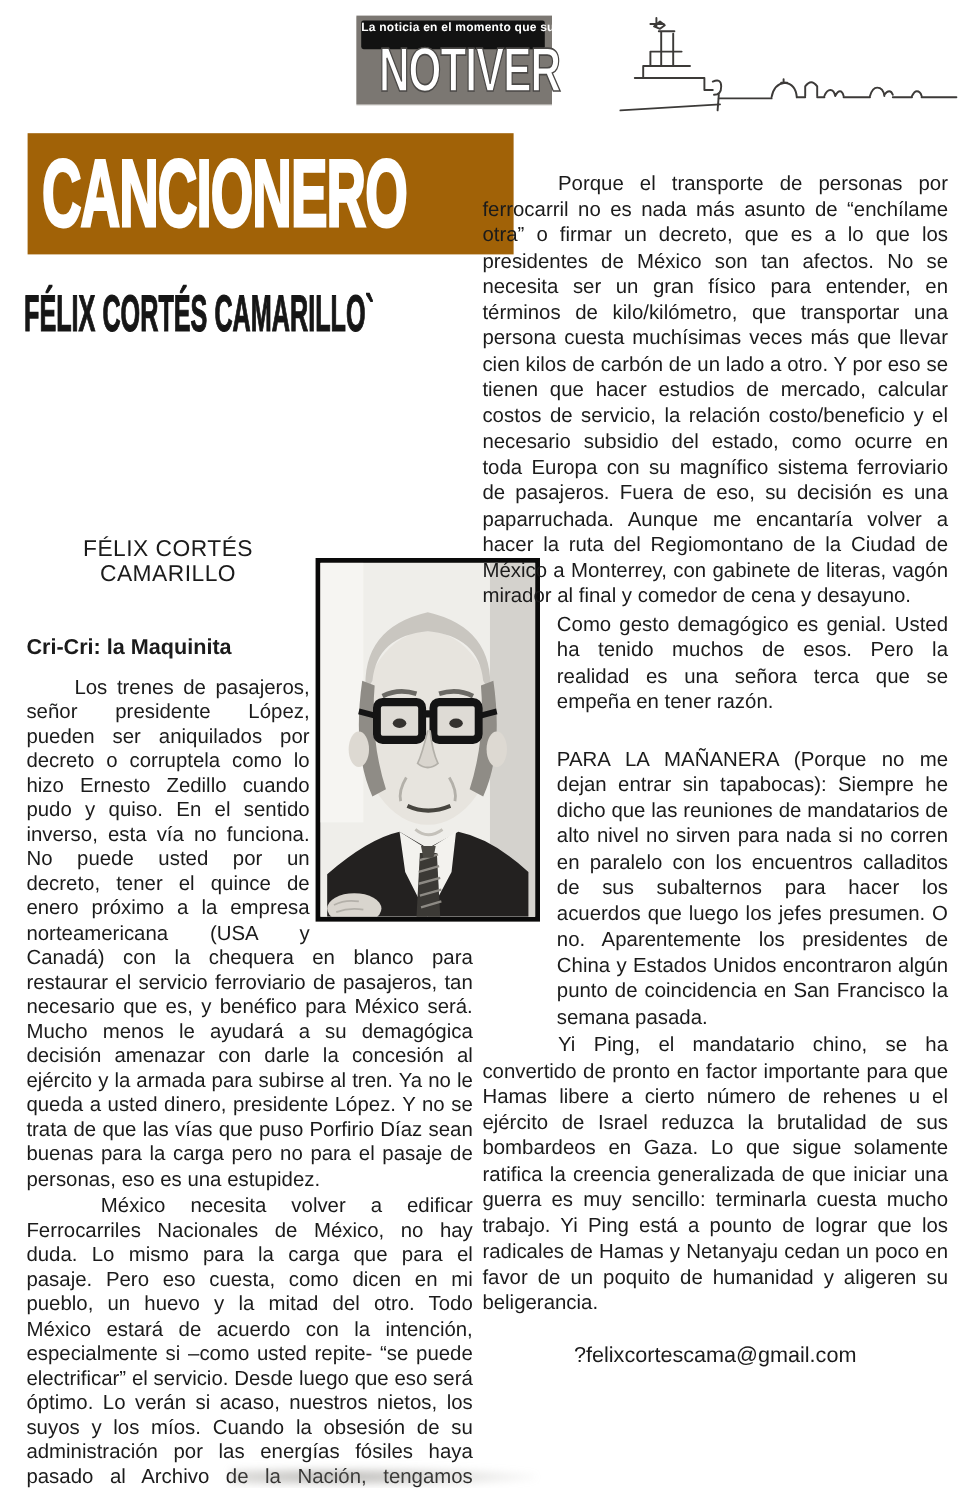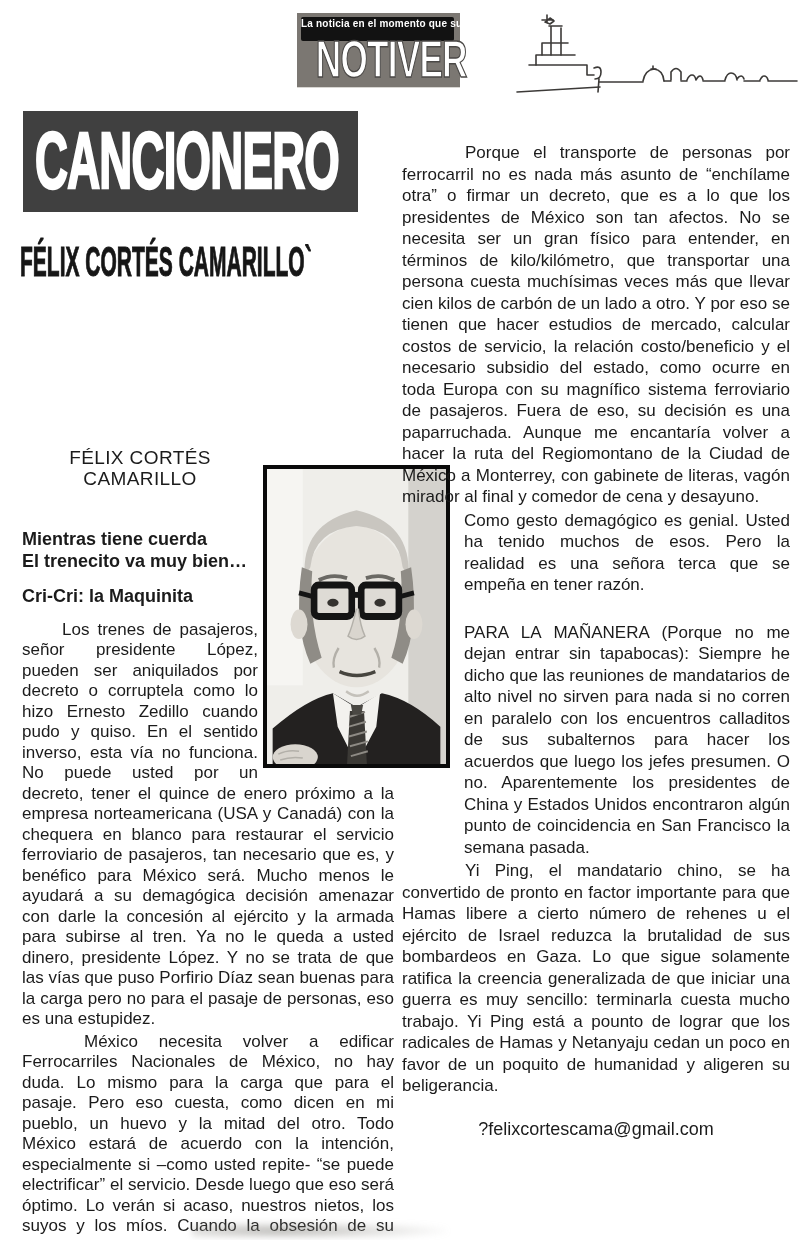--- a/index.html
+++ b/index.html
@@ -15,21 +15,21 @@
   #logo-word{position:absolute;left:0;top:18px;width:163px;text-align:left;}
   #logo-word span{display:inline-block;font-size:44px;font-weight:900;line-height:48px;color:#ffffff;
             -webkit-text-stroke:1.2px #4a4846;letter-spacing:-1px;
             transform:scale(0.80,1.18);transform-origin:center top;}
 
   
   #sketch{position:absolute;left:515px;top:5px;width:285px;height:90px;}
   #sketch path{fill:none;stroke:#3c3a38;stroke-width:1.6;stroke-linecap:round;stroke-linejoin:round;}
 
   
-  #banner{position:absolute;left:23px;top:111px;width:335px;height:101px;background:#404040;
+  #banner{position:absolute;left:23px;top:111px;width:405px;height:101px;background:#a16207;
           display:flex;align-items:center;overflow:hidden;}
   #banner span{display:inline-block;color:#ffffff;font-weight:900;font-size:60px;line-height:60px;
           letter-spacing:-1px;-webkit-text-stroke:2px #ffffff;white-space:nowrap;
           transform:scale(0.76,1.32);transform-origin:left center;margin-left:12px;}
 
   
   #author-line{position:absolute;left:20px;top:240px;height:46px;overflow:visible;white-space:nowrap;}
   #author-line span{display:inline-block;font-size:42px;line-height:42px;font-weight:900;color:#161616;
           -webkit-text-stroke:1px #161616;letter-spacing:0px;
           transform:scale(0.50,1.02);transform-origin:left top;}
@@ -126,21 +126,20 @@
       <path d="M88,252 l16,-5 M87,262 l18,-5 M87,272 l19,-5 M88,282 l19,-5 M89,292 l18,-5" stroke="#8d8a84" stroke-width="2"></path>
       <path d="M89,240 h13 l-2,10 h-9 Z" fill="#4a4843"></path>
       <ellipse cx="30" cy="293" rx="24" ry="13" fill="#d9d5ce"></ellipse>
       <path d="M12,290 q10,-5 22,-3 M14,296 q12,-4 24,-2" stroke="#b3b0a9" stroke-width="1.5" fill="none"></path>
     </svg>
   </div>
 
   <div id="col-left" class="col">
     <div id="wrap-spacer-left"></div>
     <p id="byline">FÉLIX CORTÉS CAMARILLO</p>
-    <p class="epi"><span>Mientras tiene cuerda</span><br><span>El trenecito va muy bien…</span></p>
     <p class="epi" id="epi-source">Cri-Cri: la Maquinita</p>
     <p class="ind-sm">Los trenes de pasajeros, señor presidente López, pueden ser aniquilados por decreto o corruptela como lo hizo Ernesto Zedillo cuando pudo y quiso. En el sentido inverso, esta vía no funciona. No puede usted por un decreto, tener el quince de enero próximo a la empresa norteamericana (USA y Canadá) con la chequera en blanco para restaurar el servicio ferroviario de pasajeros, tan necesario que es, y benéfico para México será. Mucho menos le ayudará a su demagógica decisión amenazar con darle la concesión al ejército y la armada para subirse al tren. Ya no le queda a usted dinero, presidente López. Y no se trata de que las vías que puso Porfirio Díaz sean buenas para la carga pero no para el pasaje de personas, eso es una estupidez.</p>
     <p class="ind-md">México necesita volver a edificar Ferrocarriles Nacionales de México, no hay duda. Lo mismo para la carga que para el pasaje. Pero eso cuesta, como dicen en mi pueblo, un huevo y la mitad del otro. Todo México estará de acuerdo con la intención, especialmente si –como usted repite- “se puede electrificar” el servicio. Desde luego que eso será óptimo. Lo verán si acaso, nuestros nietos, los suyos y los míos. Cuando la obsesión de su administración por las energías fósiles haya pasado al Archivo de la Nación, tengamos energía limpia, abundante y barata y usted se encuentre descansando en su rancho tan mentado.</p>
   </div>
 
   <div id="col-right" class="col">
     <p class="ind-rt">Porque el transporte de personas por ferrocarril no es nada más asunto de “enchílame otra” o firmar un decreto, que es a lo que los presidentes de México son tan afectos. No se necesita ser un gran físico para entender, en términos de kilo/kilómetro, que transportar una persona cuesta muchísimas veces más que llevar cien kilos de carbón de un lado a otro. Y por eso se tienen que hacer estudios de mercado, calcular costos de servicio, la relación costo/beneficio y el necesario subsidio del estado, como ocurre en toda Europa con su magnífico sistema ferroviario de pasajeros. Fuera de eso, su decisión es una paparruchada. Aunque me encantaría volver a hacer la ruta del Regiomontano de la Ciudad de México a Monterrey, con gabinete de literas, vagón mirador al final y comedor de cena y desayuno.</p>
     <div id="wrap-spacer-right"></div>
     <p>Como gesto demagógico es genial. Usted ha tenido muchos de esos. Pero la realidad es una señora terca que se empeña en tener razón.</p>
     <p id="para-mananera">PARA LA MAÑANERA (Porque no me dejan entrar sin tapabocas): Siempre he dicho que las reuniones de mandatarios de alto nivel no sirven para nada si no corren en paralelo con los encuentros calladitos de sus subalternos para hacer los acuerdos que luego los jefes presumen. O no. Aparentemente los presidentes de China y Estados Unidos encontraron algún punto de coincidencia en San Francisco la semana pasada.</p>

